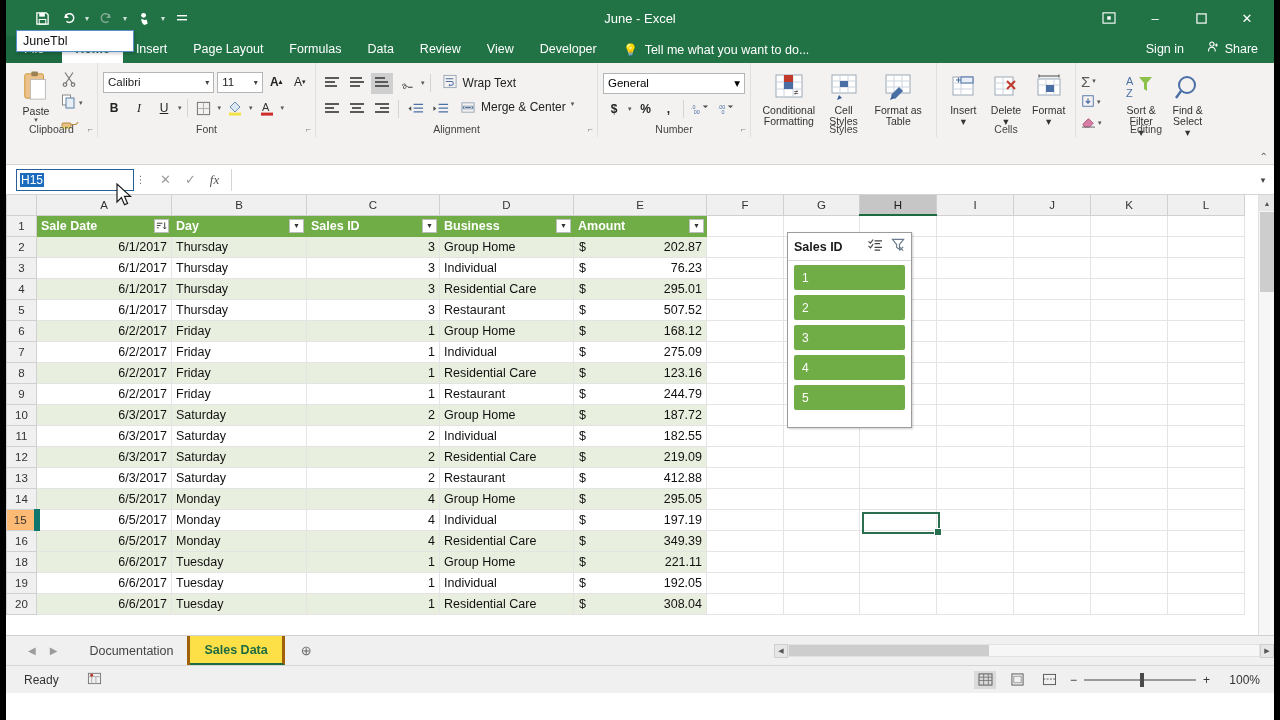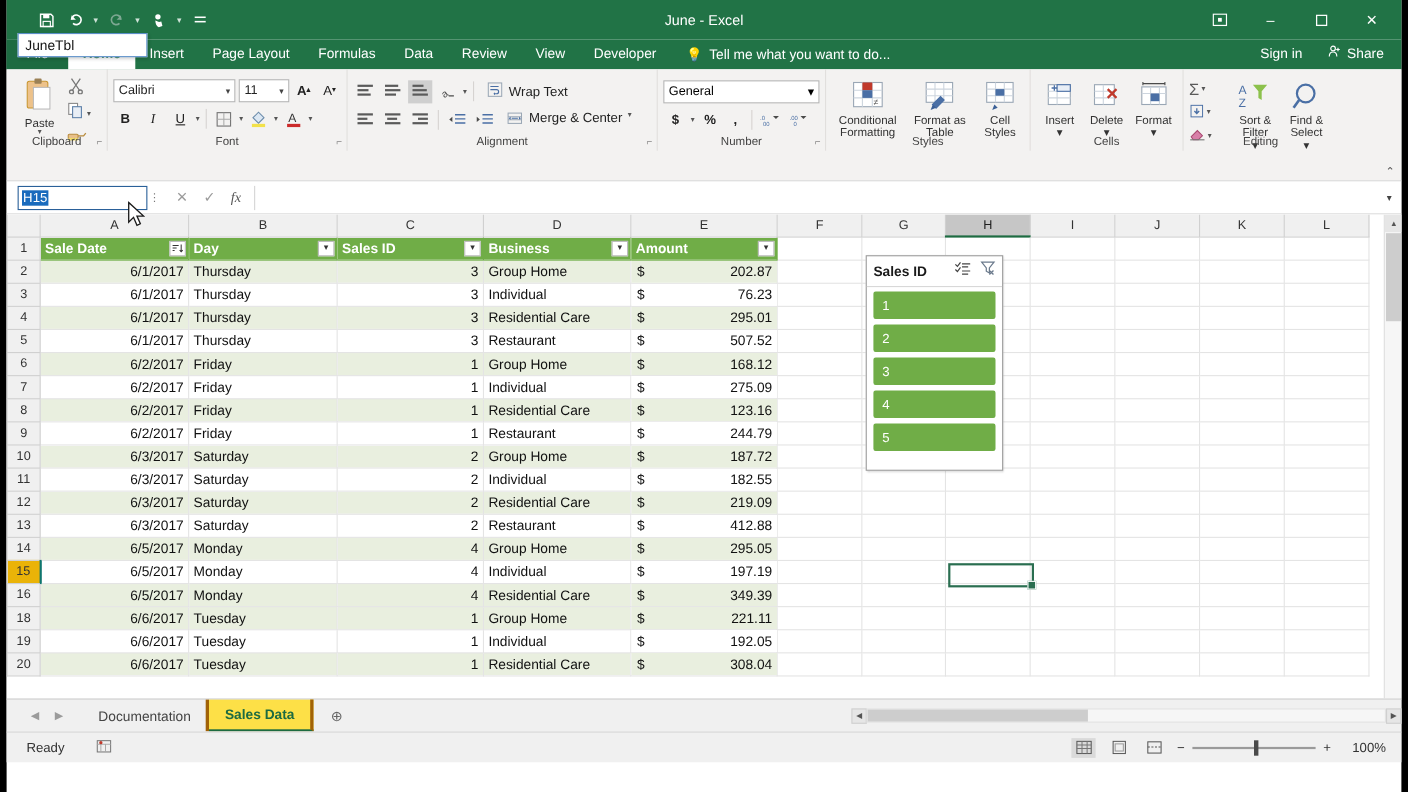--- a/index.html
+++ b/index.html
@@ -252,21 +252,21 @@
     color: #1d1d1d;
   }
   .corner { width: 30px; background: #f0f0f0 !important; }
   .rowhead {
     width: 30px; height: 21px;
     background: #f0f0f0;
     border: 1px solid #d0d0d0;
     font-size: 11.5px; color: #333;
     text-align: center; font-weight: normal;
   }
-  .rowhead.sel-row { background: #eab308; border-right: 2px solid #0f766e; }
+  .rowhead.sel-row { background: #fdba74; border-right: 6px solid #0f766e; }
   td.cell {
     height: 21px;
     border-right: 1px solid #e4e4e4;
     border-bottom: 1px solid #e4e4e4;
     font-size: 12.5px;
     color: #111;
     padding: 0 4px;
     white-space: nowrap;
     overflow: hidden;
   }
@@ -741,41 +741,41 @@
             <svg width="34" height="30" viewBox="0 0 34 30">
                 <rect x="4" y="2" width="26" height="22" fill="#fff" stroke="#9aa7b5"></rect>
                 <path d="M4 9h26M4 16h26M12 2v22M21 2v22" stroke="#cdd5de"></path>
                 <rect x="12" y="2" width="9" height="7" fill="#c0392b"></rect>
                 <rect x="12" y="9" width="9" height="7" fill="#4a6fa5"></rect>
                 <text x="22" y="22" font-size="8" fill="#444" font-family="sans-serif">≠</text>
               </svg>
           </span>
           <span>Conditional Formatting</span>
         </div>
+        <div class="tall-btn narrow">
+          <span class="glyph">
+            <svg width="32" height="30" viewBox="0 0 32 30">
+                <rect x="4" y="2" width="24" height="18" fill="#fff" stroke="#9aa7b5"></rect>
+                <path d="M4 8h24M4 14h24M12 2v18M20 2v18" stroke="#cdd5de"></path>
+                <rect x="12" y="8" width="8" height="6" fill="#4a6fa5"></rect>
+                <path d="M9 27l2-5 3 3z" fill="#3a5f96"></path>
+              </svg>
+          </span>
+          <span>Cell Styles</span>
+        </div>
         <div class="tall-btn">
           <span class="glyph">
             <svg width="34" height="30" viewBox="0 0 34 30">
                 <rect x="5" y="2" width="24" height="18" fill="#fff" stroke="#9aa7b5"></rect>
                 <path d="M5 8h24M5 14h24M13 2v18M21 2v18" stroke="#cdd5de"></path>
                 <path d="M10 22l8-8 4 4-8 8z" fill="#4a6fa5"></path>
                 <path d="M9 27l2-5 3 3z" fill="#3a5f96"></path>
               </svg>
           </span>
           <span>Format as Table</span>
-        </div>
-        <div class="tall-btn narrow">
-          <span class="glyph">
-            <svg width="32" height="30" viewBox="0 0 32 30">
-                <rect x="4" y="2" width="24" height="18" fill="#fff" stroke="#9aa7b5"></rect>
-                <path d="M4 8h24M4 14h24M12 2v18M20 2v18" stroke="#cdd5de"></path>
-                <rect x="12" y="8" width="8" height="6" fill="#4a6fa5"></rect>
-                <path d="M9 27l2-5 3 3z" fill="#3a5f96"></path>
-              </svg>
-          </span>
-          <span>Cell Styles</span>
         </div>
       </div>
       <div class="grp-label">Styles</div>
     </div>
 
     <div class="grp" style="width:139px">
       <div class="grp-body" style="padding-top:2px">
         <div class="tall-btn narrow">
           <span class="glyph">
             <svg width="32" height="30" viewBox="0 0 32 30">

